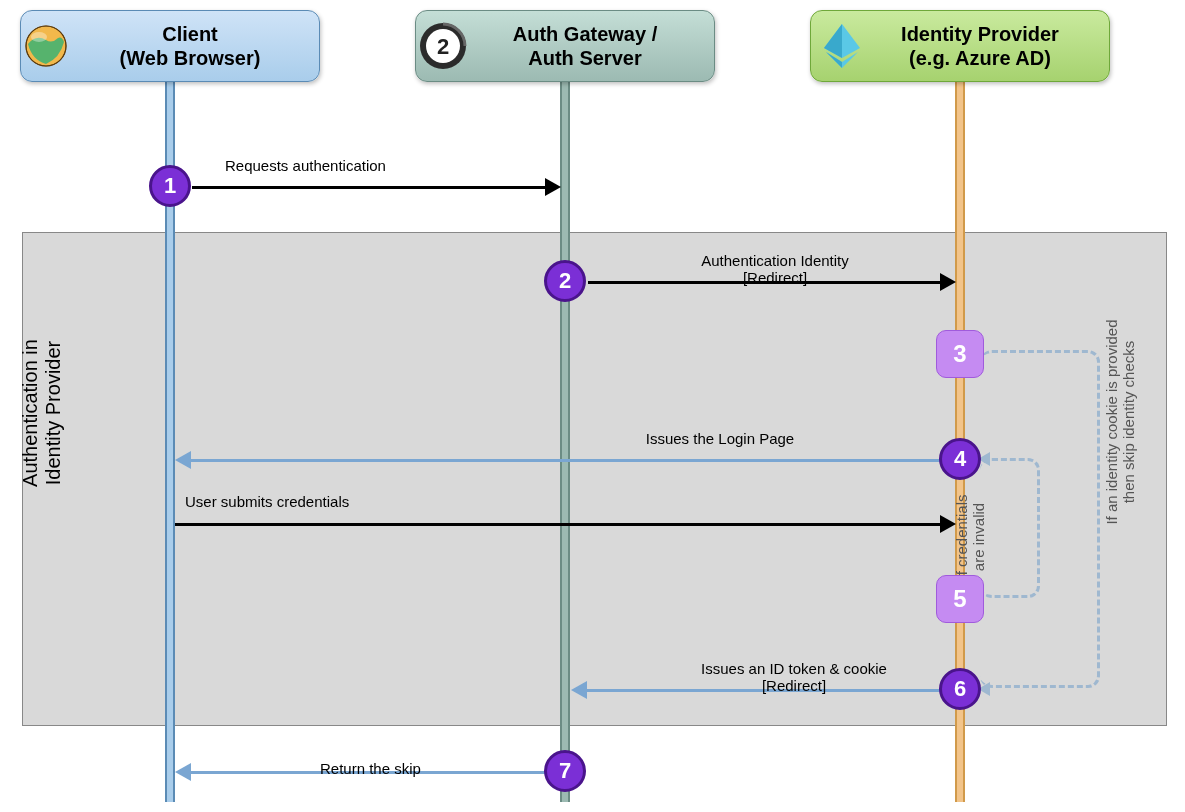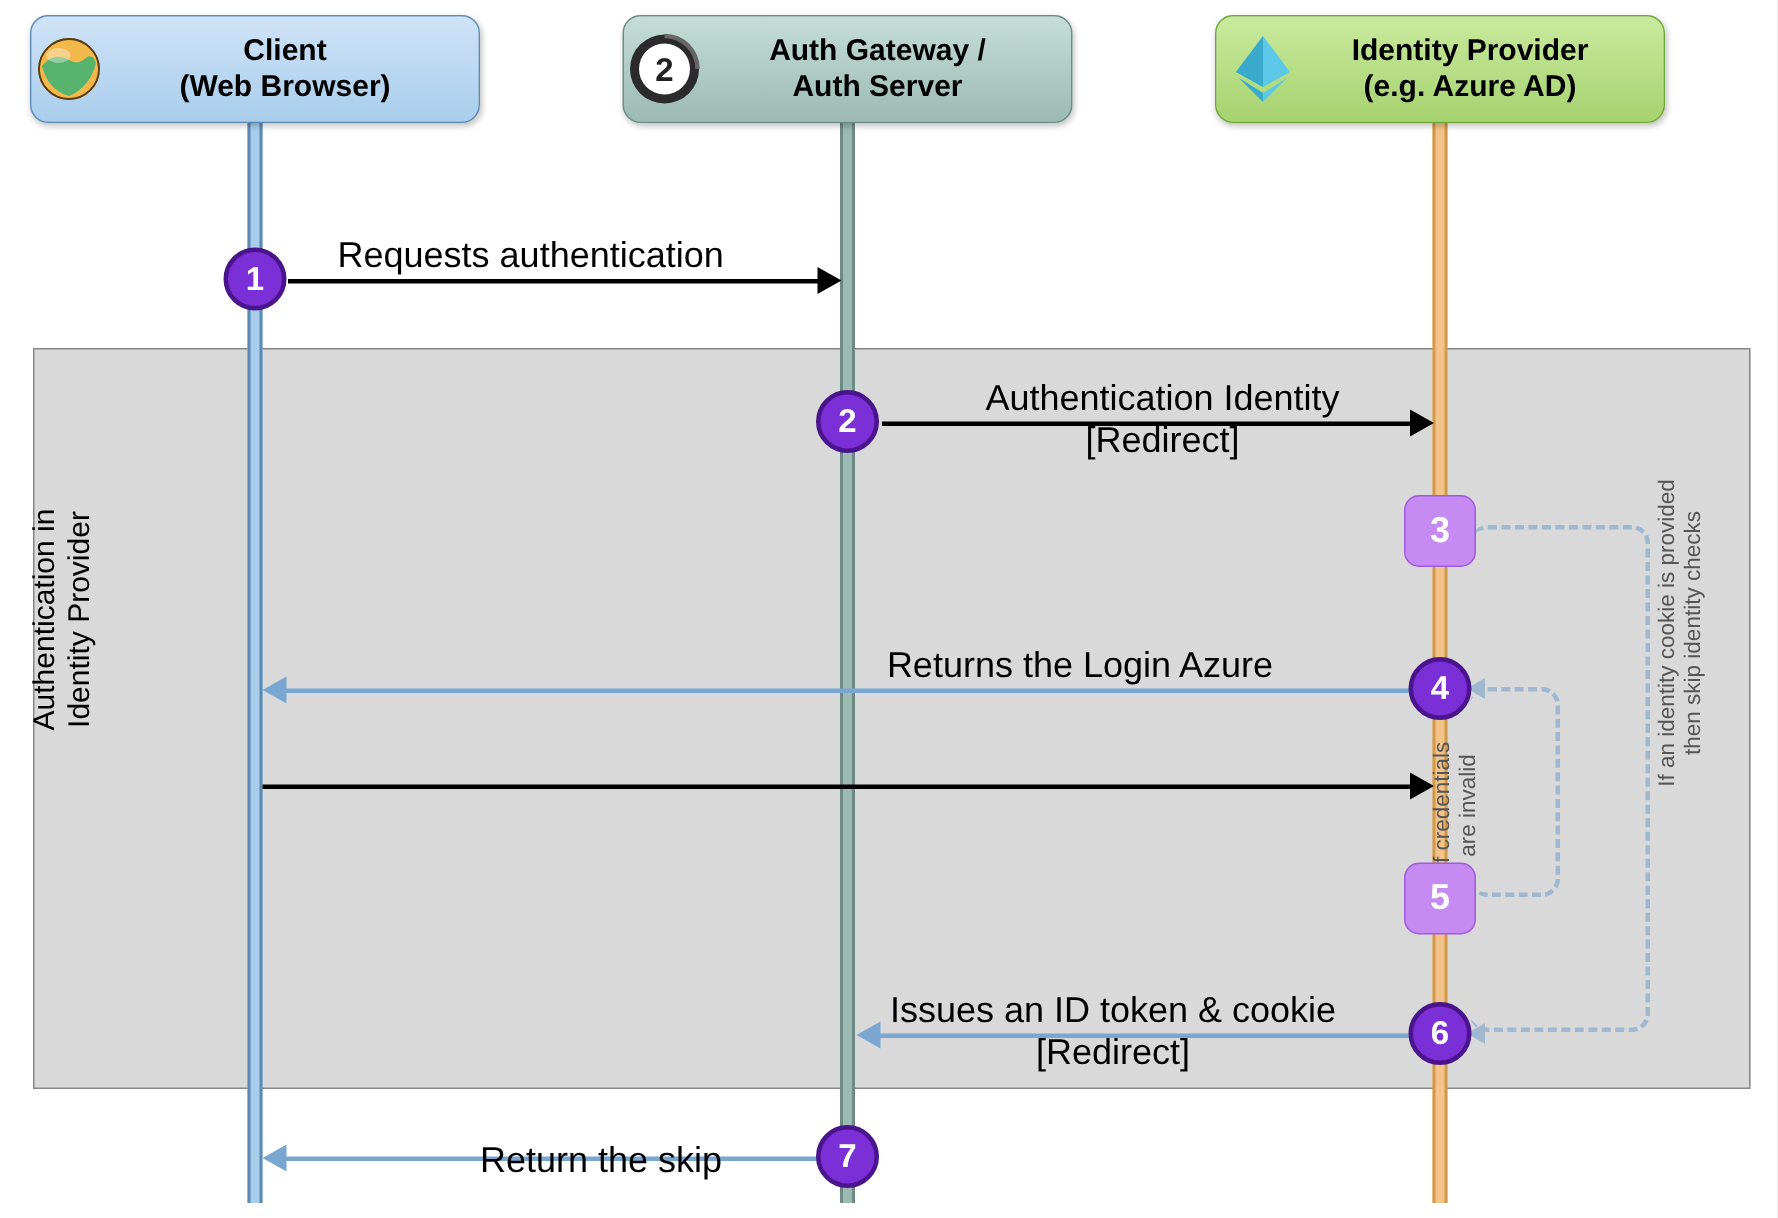--- a/index.html
+++ b/index.html
@@ -123,21 +123,21 @@
     width: 0; height: 0;
     border-top: 9px solid transparent;
     border-bottom: 9px solid transparent;
     z-index: 6;
   }
   .arrow-head.right { border-left: 16px solid #000; }
   .arrow-head.left  { border-right: 16px solid #000; }
   .arrow-head.blue.left  { border-right-color:#7aa6d2; }
   .msg-label {
     position: absolute;
-    font-size: 24px;
+    font-size: 15px;
     text-align: center;
     z-index: 7;
     line-height: 1.15;
   }
   .dashed-path {
     position: absolute;
     border: 3px dashed #9fb8d0;
     border-radius: 12px;
     z-index: 4;
   }
@@ -248,39 +248,40 @@
 
   <div class="dashed-path" style="left:970px; top:340px; width:120px; height:338px; border-left:none;"></div>
   <div class="dashed-arrowhead" style="left:968px; top:672px;"></div>
   <div class="side-note" style="left:980px; top:395px;">If an identity cookie is provided<br>then skip identity checks</div>
 
   <div class="step-badge" style="left:929px; top:428px;">
       <span>4</span>
     </div>
   <div class="arrow-line blue" style="left:180px; top:449px; width:750px;"></div>
   <div class="arrow-head blue left" style="left:165px; top:441px;"></div>
-  <div class="msg-label" style="left:560px; top:420px; width:300px;">Returns the Login Azure</div>
+  <div class="msg-label" style="left:560px; top:420px; width:300px;">Issues the Login Page</div>
 
   <div class="arrow-line" style="left:165px; top:513px; width:768px;"></div>
   <div class="arrow-head right" style="left:930px; top:505px;"></div>
+  <div class="msg-label" style="left:175px; top:483px;">User submits credentials</div>
 
   <div class="step-tile" style="left:926px; top:565px;">
       <span>5</span>
     </div>
 
   <div class="dashed-path" style="left:970px; top:448px; width:60px; height:140px; border-left:none;"></div>
   <div class="dashed-arrowhead" style="left:968px; top:442px;"></div>
   <div class="side-note" style="left:880px; top:510px; width:160px;">If credentials<br>are invalid</div>
 
   <div class="step-badge" style="left:929px; top:658px;">
       <span>6</span>
     </div>
   <div class="arrow-line blue" style="left:575px; top:679px; width:355px;"></div>
   <div class="arrow-head blue left" style="left:561px; top:671px;"></div>
-  <div class="msg-label" style="left:572px; top:650px; width:320px;">
+  <div class="msg-label" style="left:624px; top:650px; width:320px;">
     <span>Issues an ID token &amp; cookie</span><br>
     <span>[Redirect]</span>
   </div>
 
   <div class="step-badge" style="left:534px; top:740px;">
       <span>7</span>
     </div>
   <div class="arrow-line blue" style="left:180px; top:761px; width:355px;"></div>
   <div class="arrow-head blue left" style="left:165px; top:753px;"></div>
   <div class="msg-label" style="left:310px; top:750px;">Return the skip</div>

